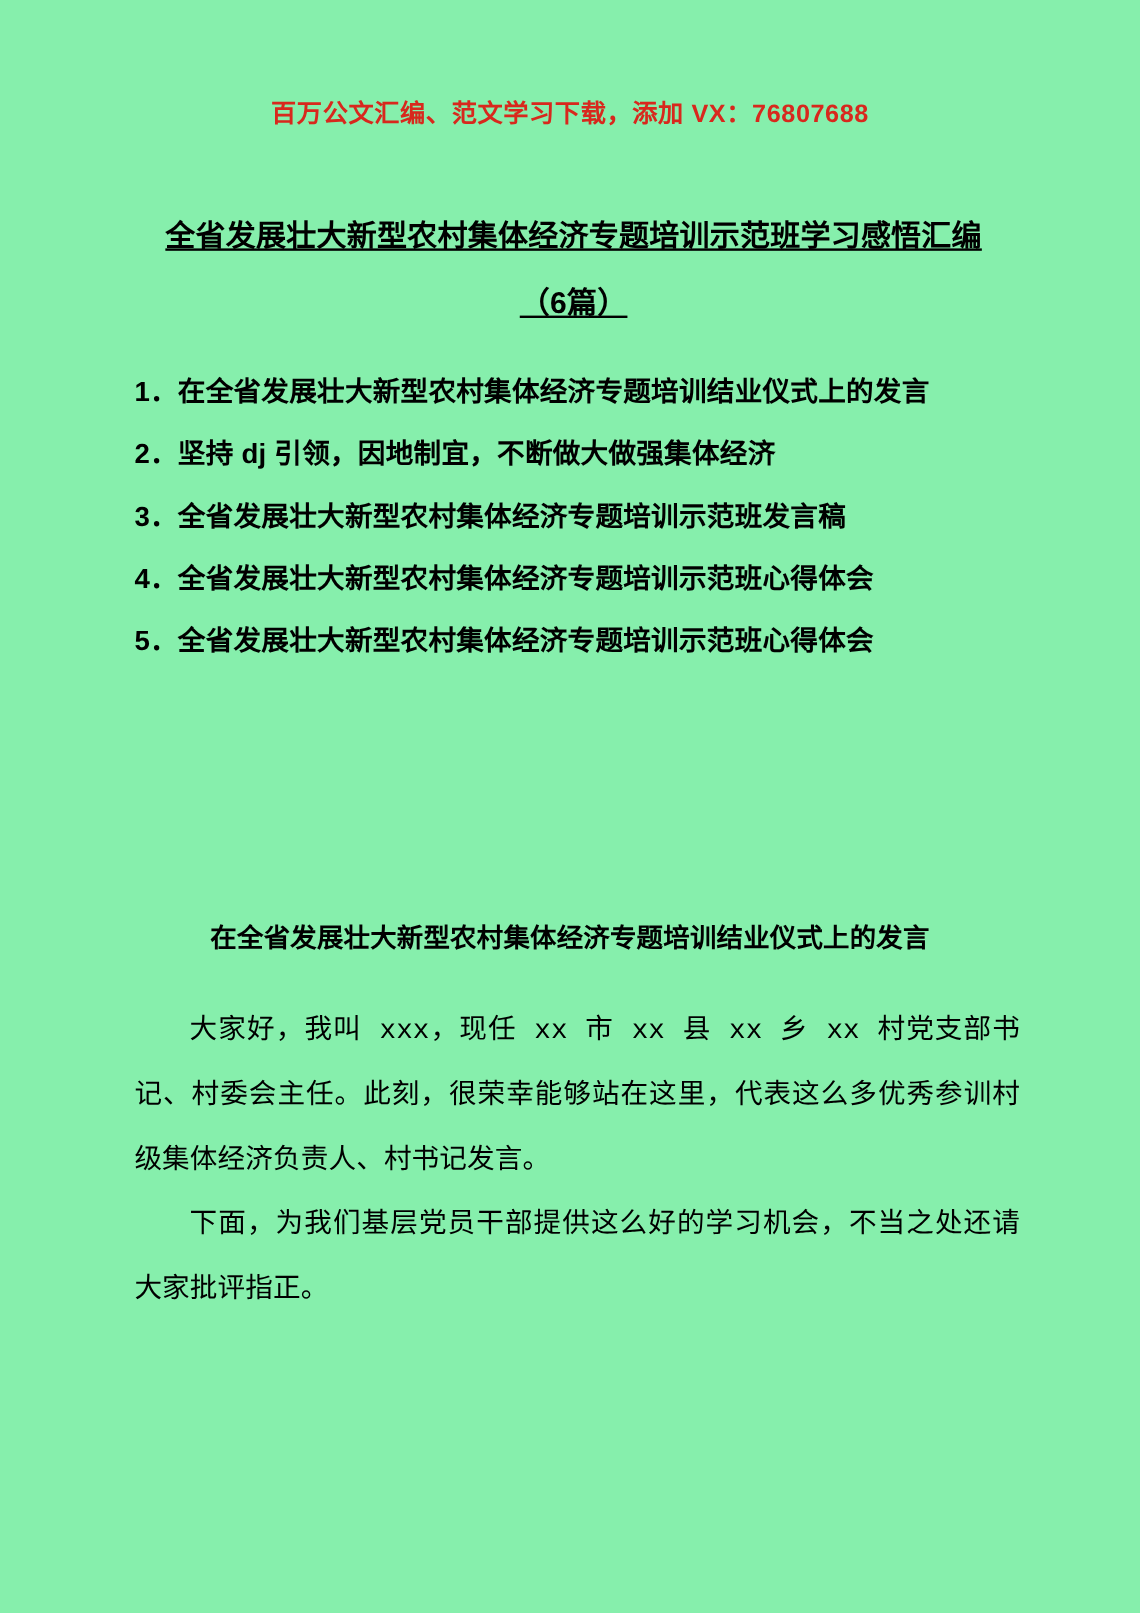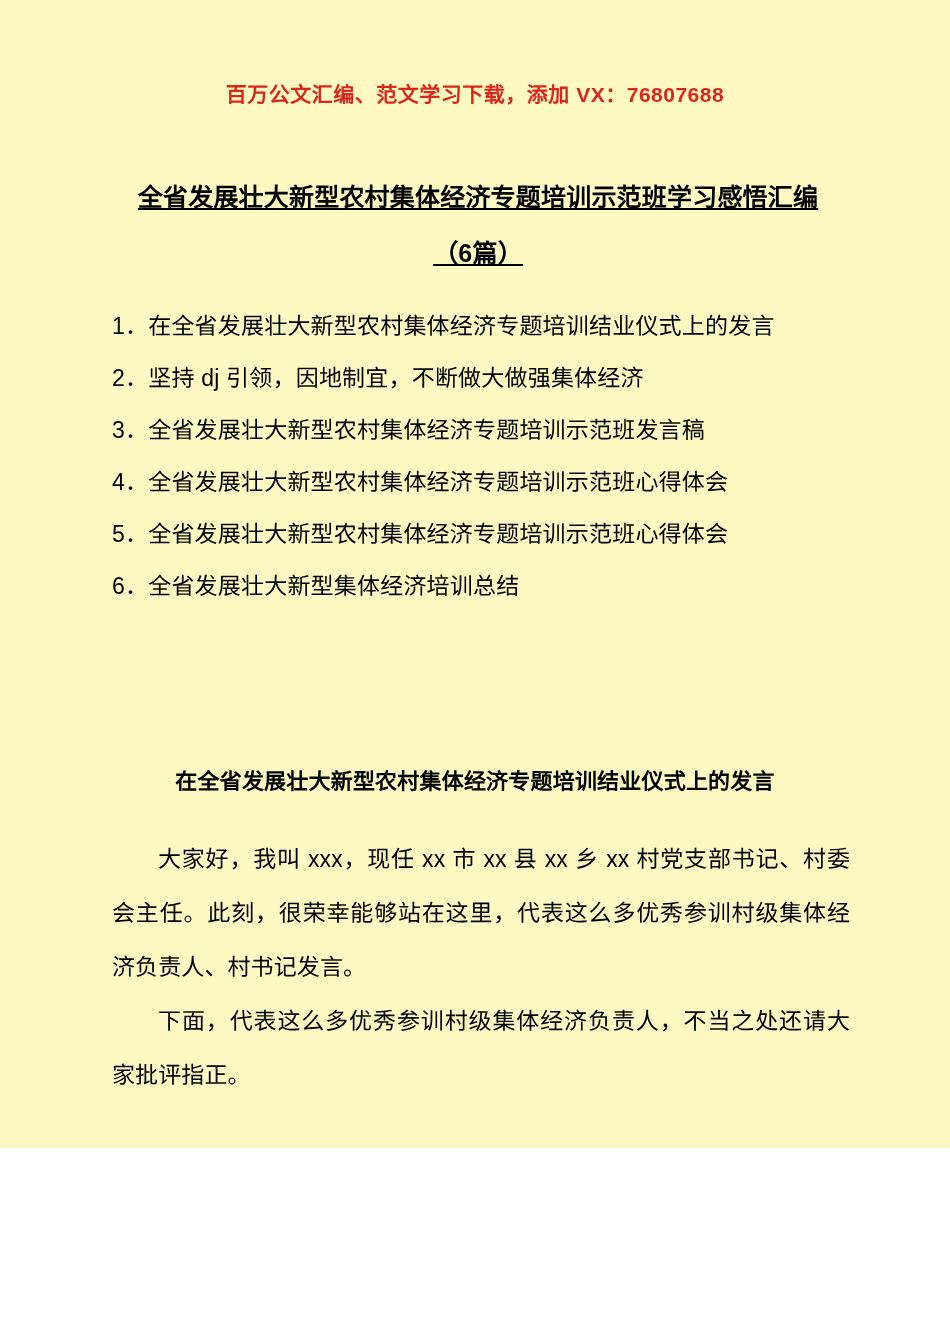--- a/index.html
+++ b/index.html
@@ -11,23 +11,23 @@
 
   body {
     font-family: "Liberation Sans", "DejaVu Sans", sans-serif;
     color: #000000;
     -webkit-font-smoothing: antialiased;
   }
 
   .page {
     position: relative;
     width: 950px;
-    height: 1148px;
+    height: 1344px;
     margin: 0 auto;
-    background: #fef9c3;
+    background: #86efac;
     overflow: hidden;
     box-sizing: border-box;
   }
 
   
   .promo-header {
     position: absolute;
     top: 78px;
     left: 0;
     width: 950px;
@@ -61,20 +61,21 @@
     left: 112px;
     width: 760px;
   }
 
   .toc-item {
     font-size: 23px;
     line-height: 52px;
     letter-spacing: 0.2px;
     white-space: nowrap;
     color: #000000;
+    font-weight: bold;
   }
 
   .toc-num {
     display: inline;
   }
 
   
   .section-heading {
     position: absolute;
     top: 745px;
@@ -98,20 +99,21 @@
 
   .body-para {
     font-size: 23px;
     line-height: 54px;
     text-align: justify;
     text-align-last: left;
     text-indent: 2em;
     letter-spacing: 0.1px;
     color: #000000;
     margin: 0;
+    font-family: Liberation Mono, monospace;
   }
 
   .body-para.last-clipped {
     
   }
 </style>
 </head>
 <body>
 
 <div class="page">
@@ -129,25 +131,22 @@
     </div>
     <div class="toc-item">
       <span class="toc-num">3．</span><span>全省发展壮大新型农村集体经济专题培训示范班发言稿</span>
     </div>
     <div class="toc-item">
       <span class="toc-num">4．</span><span>全省发展壮大新型农村集体经济专题培训示范班心得体会</span>
     </div>
     <div class="toc-item">
       <span class="toc-num">5．</span><span>全省发展壮大新型农村集体经济专题培训示范班心得体会</span>
     </div>
-    <div class="toc-item">
-      <span class="toc-num">6．</span><span>全省发展壮大新型集体经济培训总结</span>
-    </div>
   </div>
 
   <h2 class="section-heading">在全省发展壮大新型农村集体经济专题培训结业仪式上的发言</h2>
 
   <div class="body-copy">
     <p class="body-para">大家好，我叫 xxx，现任 xx 市 xx 县 xx 乡 xx 村党支部书记、村委会主任。此刻，很荣幸能够站在这里，代表这么多优秀参训村级集体经济负责人、村书记发言。</p>
-    <p class="body-para">下面，代表这么多优秀参训村级集体经济负责人，不当之处还请大家批评指正。</p>
+    <p class="body-para">下面，为我们基层党员干部提供这么好的学习机会，不当之处还请大家批评指正。</p>
   </div>
 
 </div>
 
 </body></html>

